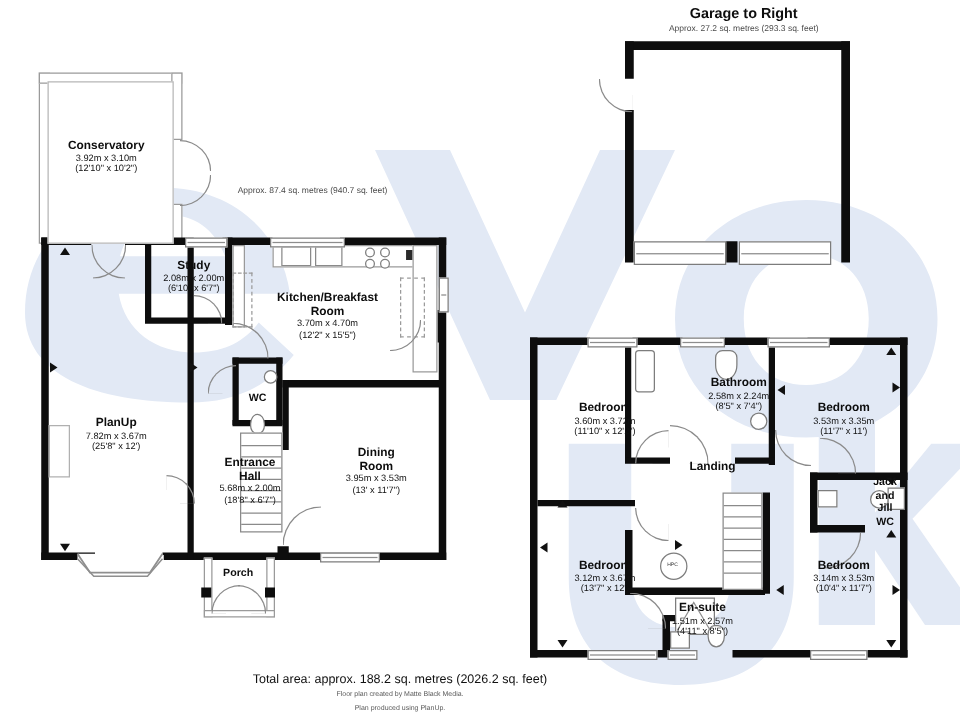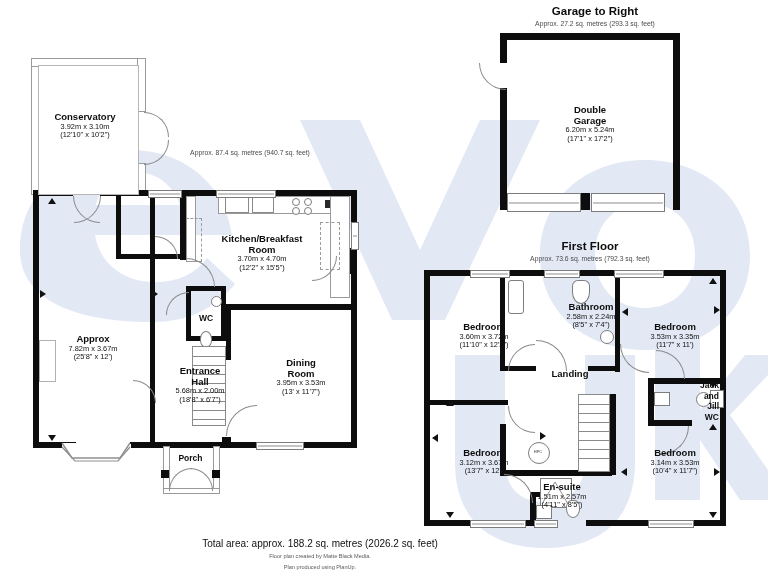--- a/index.html
+++ b/index.html
@@ -131,32 +131,37 @@
   <div class="swing sw-br" style="left:74px;top:196px;width:26px;height:26px;"></div>
 
   <div class="arrow ar-up" style="left:48px;top:198px;"></div>
   <div class="arrow ar-rt" style="left:40px;top:290px;"></div>
   <div class="arrow ar-dn" style="left:48px;top:435px;"></div>
   <div class="arrow ar-rt" style="left:152px;top:290px;"></div>
 
   <div class="fix" style="left:39px;top:340px;width:15px;height:40px;border-color:#b0b0b0;"></div>
 
   <div class="roomlabel" style="left:38px;top:334px;width:110px;">
-    <span class="rn">Approx</span>
+    <span class="rn">PlanUp</span>
     <span class="rd">7.82m x 3.67m</span>
     <span class="rd2">(25'8" x 12')</span>
   </div>
 
   <div class="wall" style="left:150px;top:190px;width:5px;height:258px;"></div>
   <div class="swing sw-tr" style="left:133px;top:380px;width:22px;height:22px;"></div>
 
   <div class="wall" style="left:116px;top:196px;width:5px;height:62px;"></div>
   <div class="wall" style="left:116px;top:254px;width:64px;height:5px;"></div>
   <div class="swing sw-tr" style="left:155px;top:236px;width:22px;height:22px;"></div>
 
+  <div class="roomlabel" style="left:116px;top:208px;width:78px;">
+    <span class="rn">Study</span>
+    <span class="rd">2.08m x 2.00m</span>
+    <span class="rd2">(6'10" x 6'7")</span>
+  </div>
 
   <div class="wall" style="left:180px;top:190px;width:6px;height:70px;"></div>
   <div class="fix" style="left:186px;top:196px;width:8px;height:64px;border-color:#9a9a9a;"></div>
   <div class="hatch" style="left:186px;top:218px;width:14px;height:42px;"></div>
 
   <div class="fix" style="left:218px;top:196px;width:120px;height:16px;border-color:#9a9a9a;"></div>
   <div class="fix" style="left:252px;top:197px;width:20px;height:14px;border-color:#8a8a8a;"></div>
   <div class="fix" style="left:225px;top:197px;width:22px;height:14px;border-color:#8a8a8a;"></div>
   <div class="fix fix-r" style="left:292px;top:198px;width:6px;height:6px;"></div>
   <div class="fix fix-r" style="left:304px;top:198px;width:6px;height:6px;"></div>
@@ -234,31 +239,21 @@
 
   <div class="wall" style="left:500px;top:33px;width:180px;height:7px;"></div>
   <div class="wall" style="left:500px;top:33px;width:7px;height:30px;"></div>
   <div class="wall" style="left:500px;top:88px;width:7px;height:122px;"></div>
   <div class="wall" style="left:673px;top:33px;width:7px;height:177px;"></div>
   <div class="wall" style="left:580px;top:193px;width:10px;height:17px;"></div>
   <div class="window" style="left:507px;top:193px;width:72px;height:17px;"></div>
   <div class="window" style="left:591px;top:193px;width:72px;height:17px;"></div>
   <div class="swing sw-bl" style="left:479px;top:63px;width:26px;height:26px;"></div>
 
-  <div class="roomlabel" style="left:530px;top:105px;width:120px;">
-    <span class="rn">Double
-Garage</span>
-    <span class="rd">6.20m x 5.24m</span>
-    <span class="rd2">(17'1" x 17'2")</span>
-  </div>
-
-  <div class="sectitle" style="left:495px;top:240px;width:190px;">
-    <span class="st">First Floor</span>
-    <span class="sa">Approx. 73.6 sq. metres (792.3 sq. feet)</span>
-  </div>
+
 
   <div class="wall" style="left:424px;top:270px;width:6px;height:256px;"></div>
   <div class="wall" style="left:720px;top:270px;width:6px;height:256px;"></div>
   <div class="wall" style="left:424px;top:270px;width:48px;height:6px;"></div>
   <div class="wall" style="left:506px;top:270px;width:40px;height:6px;"></div>
   <div class="wall" style="left:576px;top:270px;width:40px;height:6px;"></div>
   <div class="wall" style="left:646px;top:270px;width:80px;height:6px;"></div>
   <div class="window" style="left:470px;top:270px;width:38px;height:6px;"></div>
   <div class="window" style="left:544px;top:270px;width:34px;height:6px;"></div>
   <div class="window" style="left:614px;top:270px;width:48px;height:6px;"></div>
@@ -353,21 +348,21 @@
   </div>
 
   <div class="wall" style="left:648px;top:378px;width:78px;height:6px;"></div>
   <div class="wall" style="left:648px;top:378px;width:6px;height:48px;"></div>
   <div class="wall" style="left:648px;top:420px;width:44px;height:6px;"></div>
   <div class="fix" style="left:654px;top:392px;width:14px;height:12px;"></div>
   <div class="fix fix-r" style="left:696px;top:392px;width:13px;height:13px;"></div>
   <div class="fix" style="left:710px;top:390px;width:12px;height:16px;"></div>
   <div class="swing sw-tr" style="left:656px;top:350px;width:28px;height:28px;"></div>
   <div class="swing sw-br" style="left:660px;top:426px;width:28px;height:28px;"></div>
-  <div class="tinylabel" style="left:663px;top:380px;width:56px;white-space:pre-line;line-height:1.25;text-align:right;">Jack
+  <div class="tinylabel" style="left:680px;top:380px;width:56px;white-space:pre-line;line-height:1.25;">Jack
 and
 Jill
 WC</div>
 
   <div class="roomlabel" style="left:622px;top:448px;width:106px;">
     <span class="rn">Bedroom</span>
     <span class="rd">3.14m x 3.53m</span>
     <span class="rd2">(10'4" x 11'7")</span>
   </div>
 

